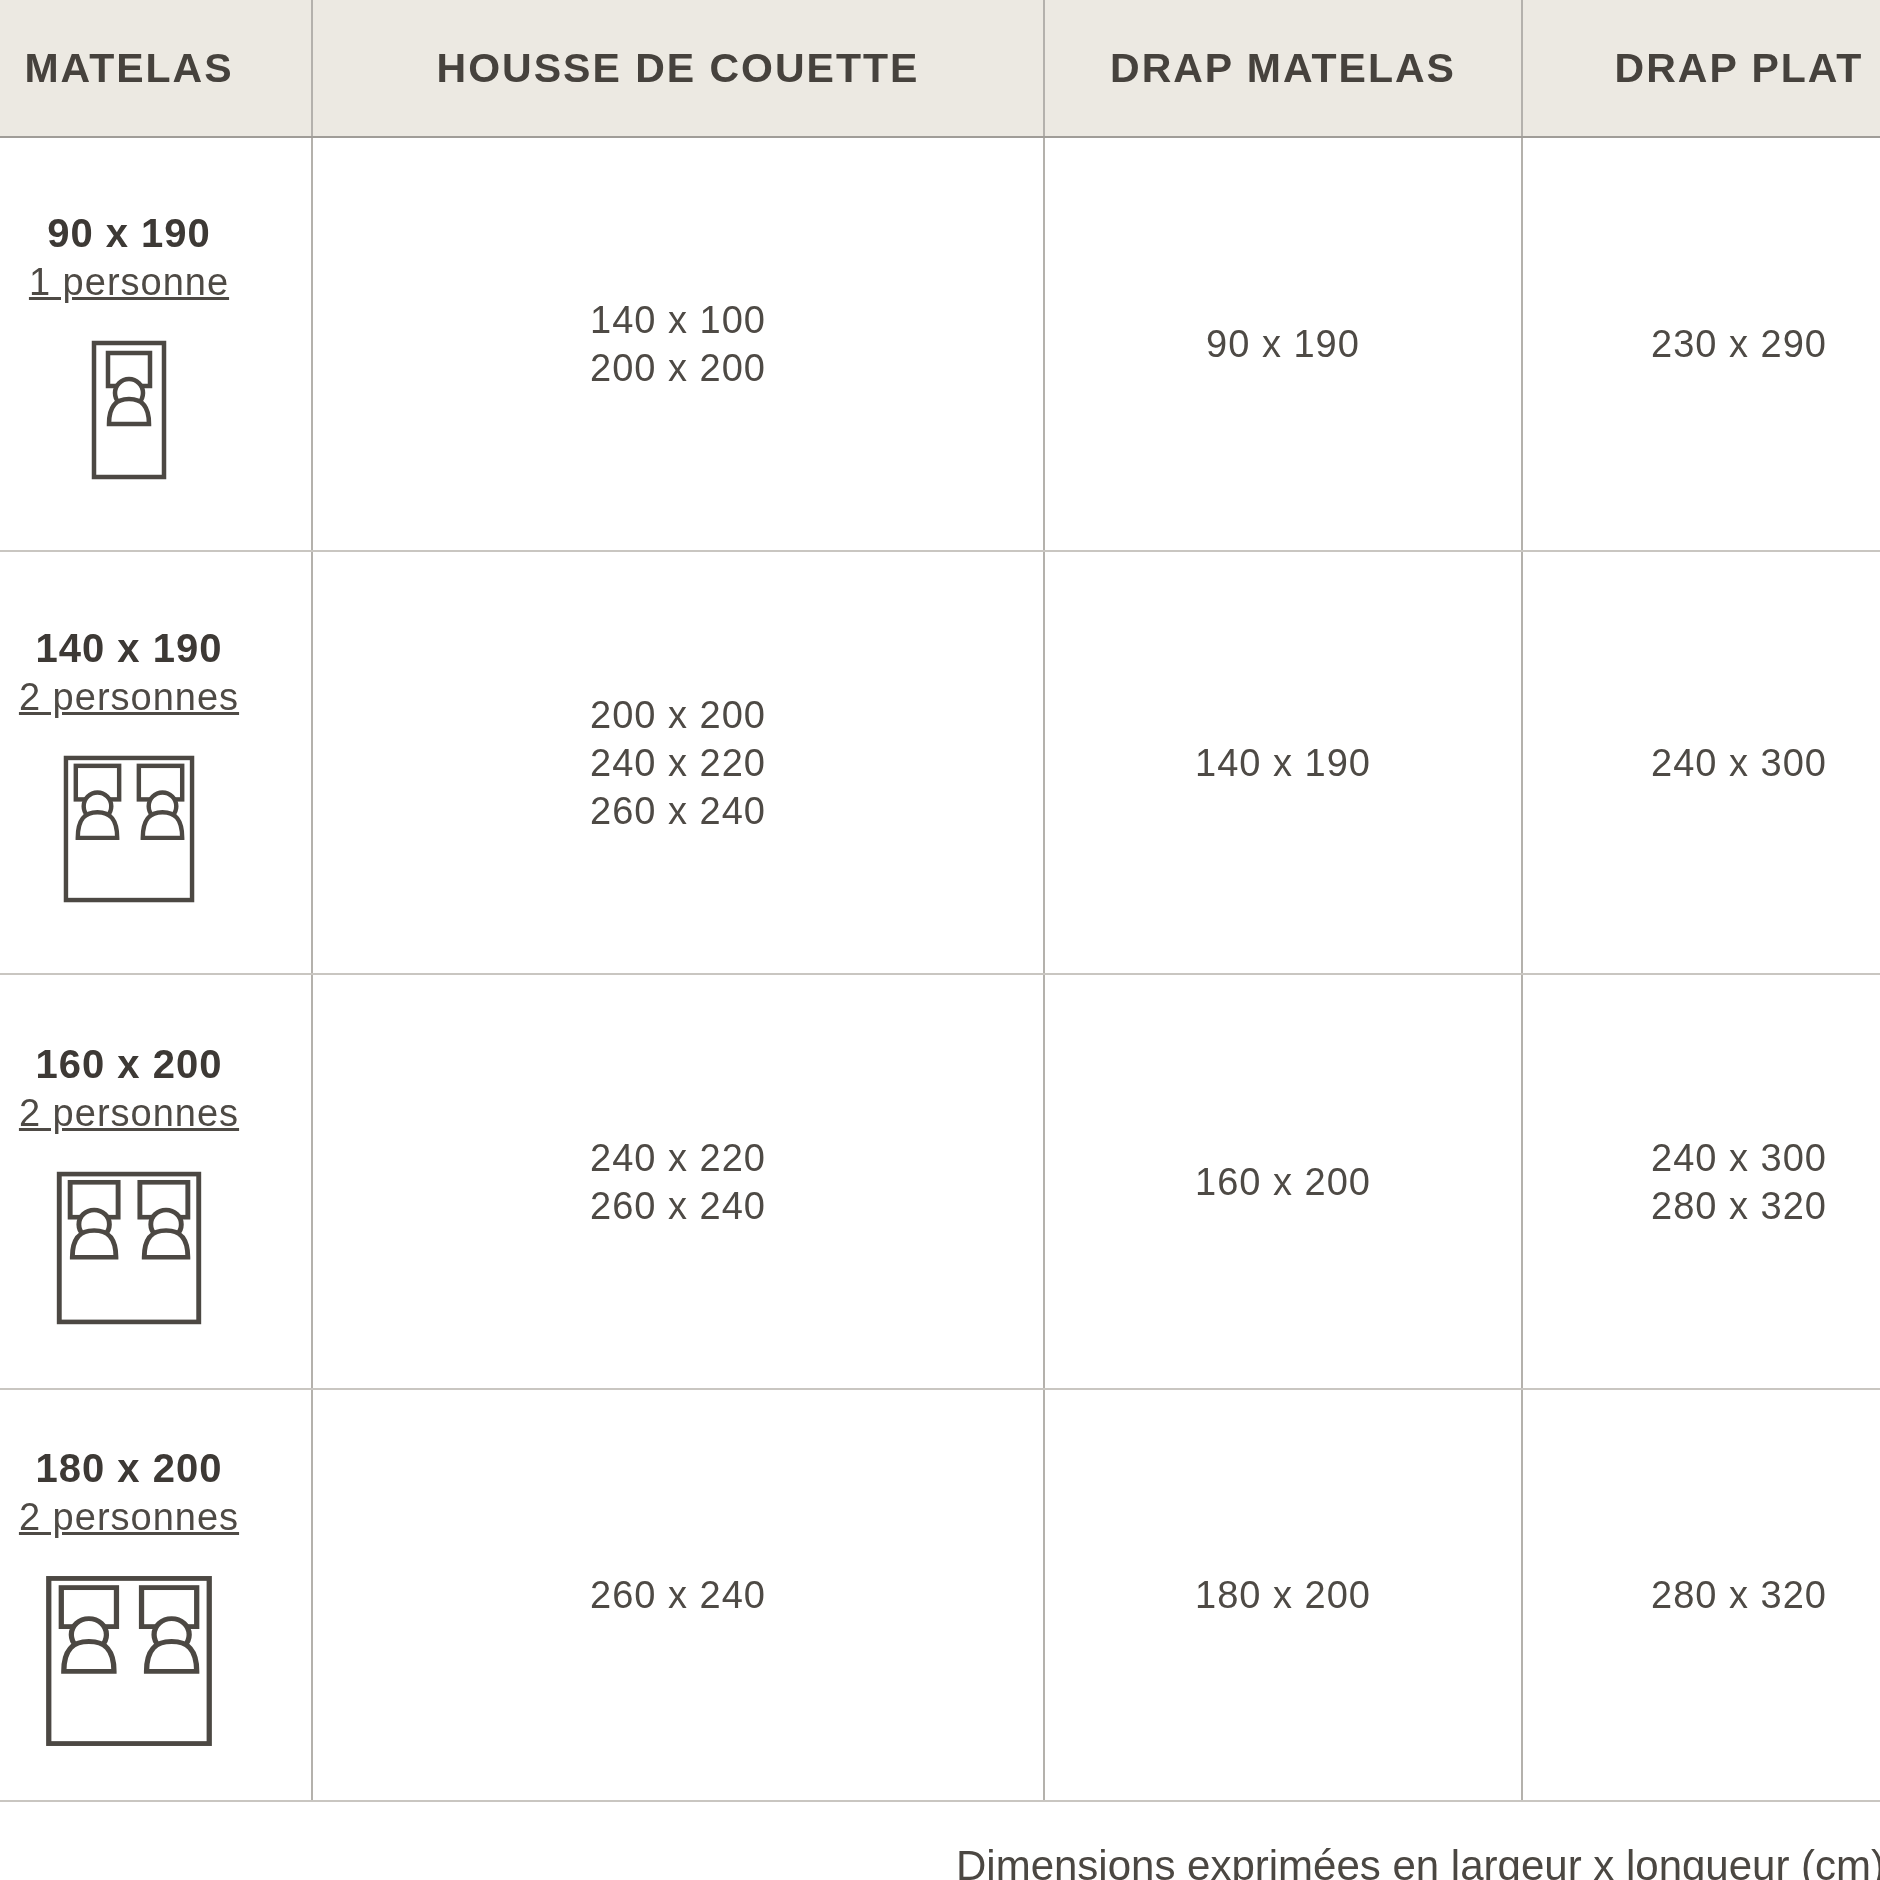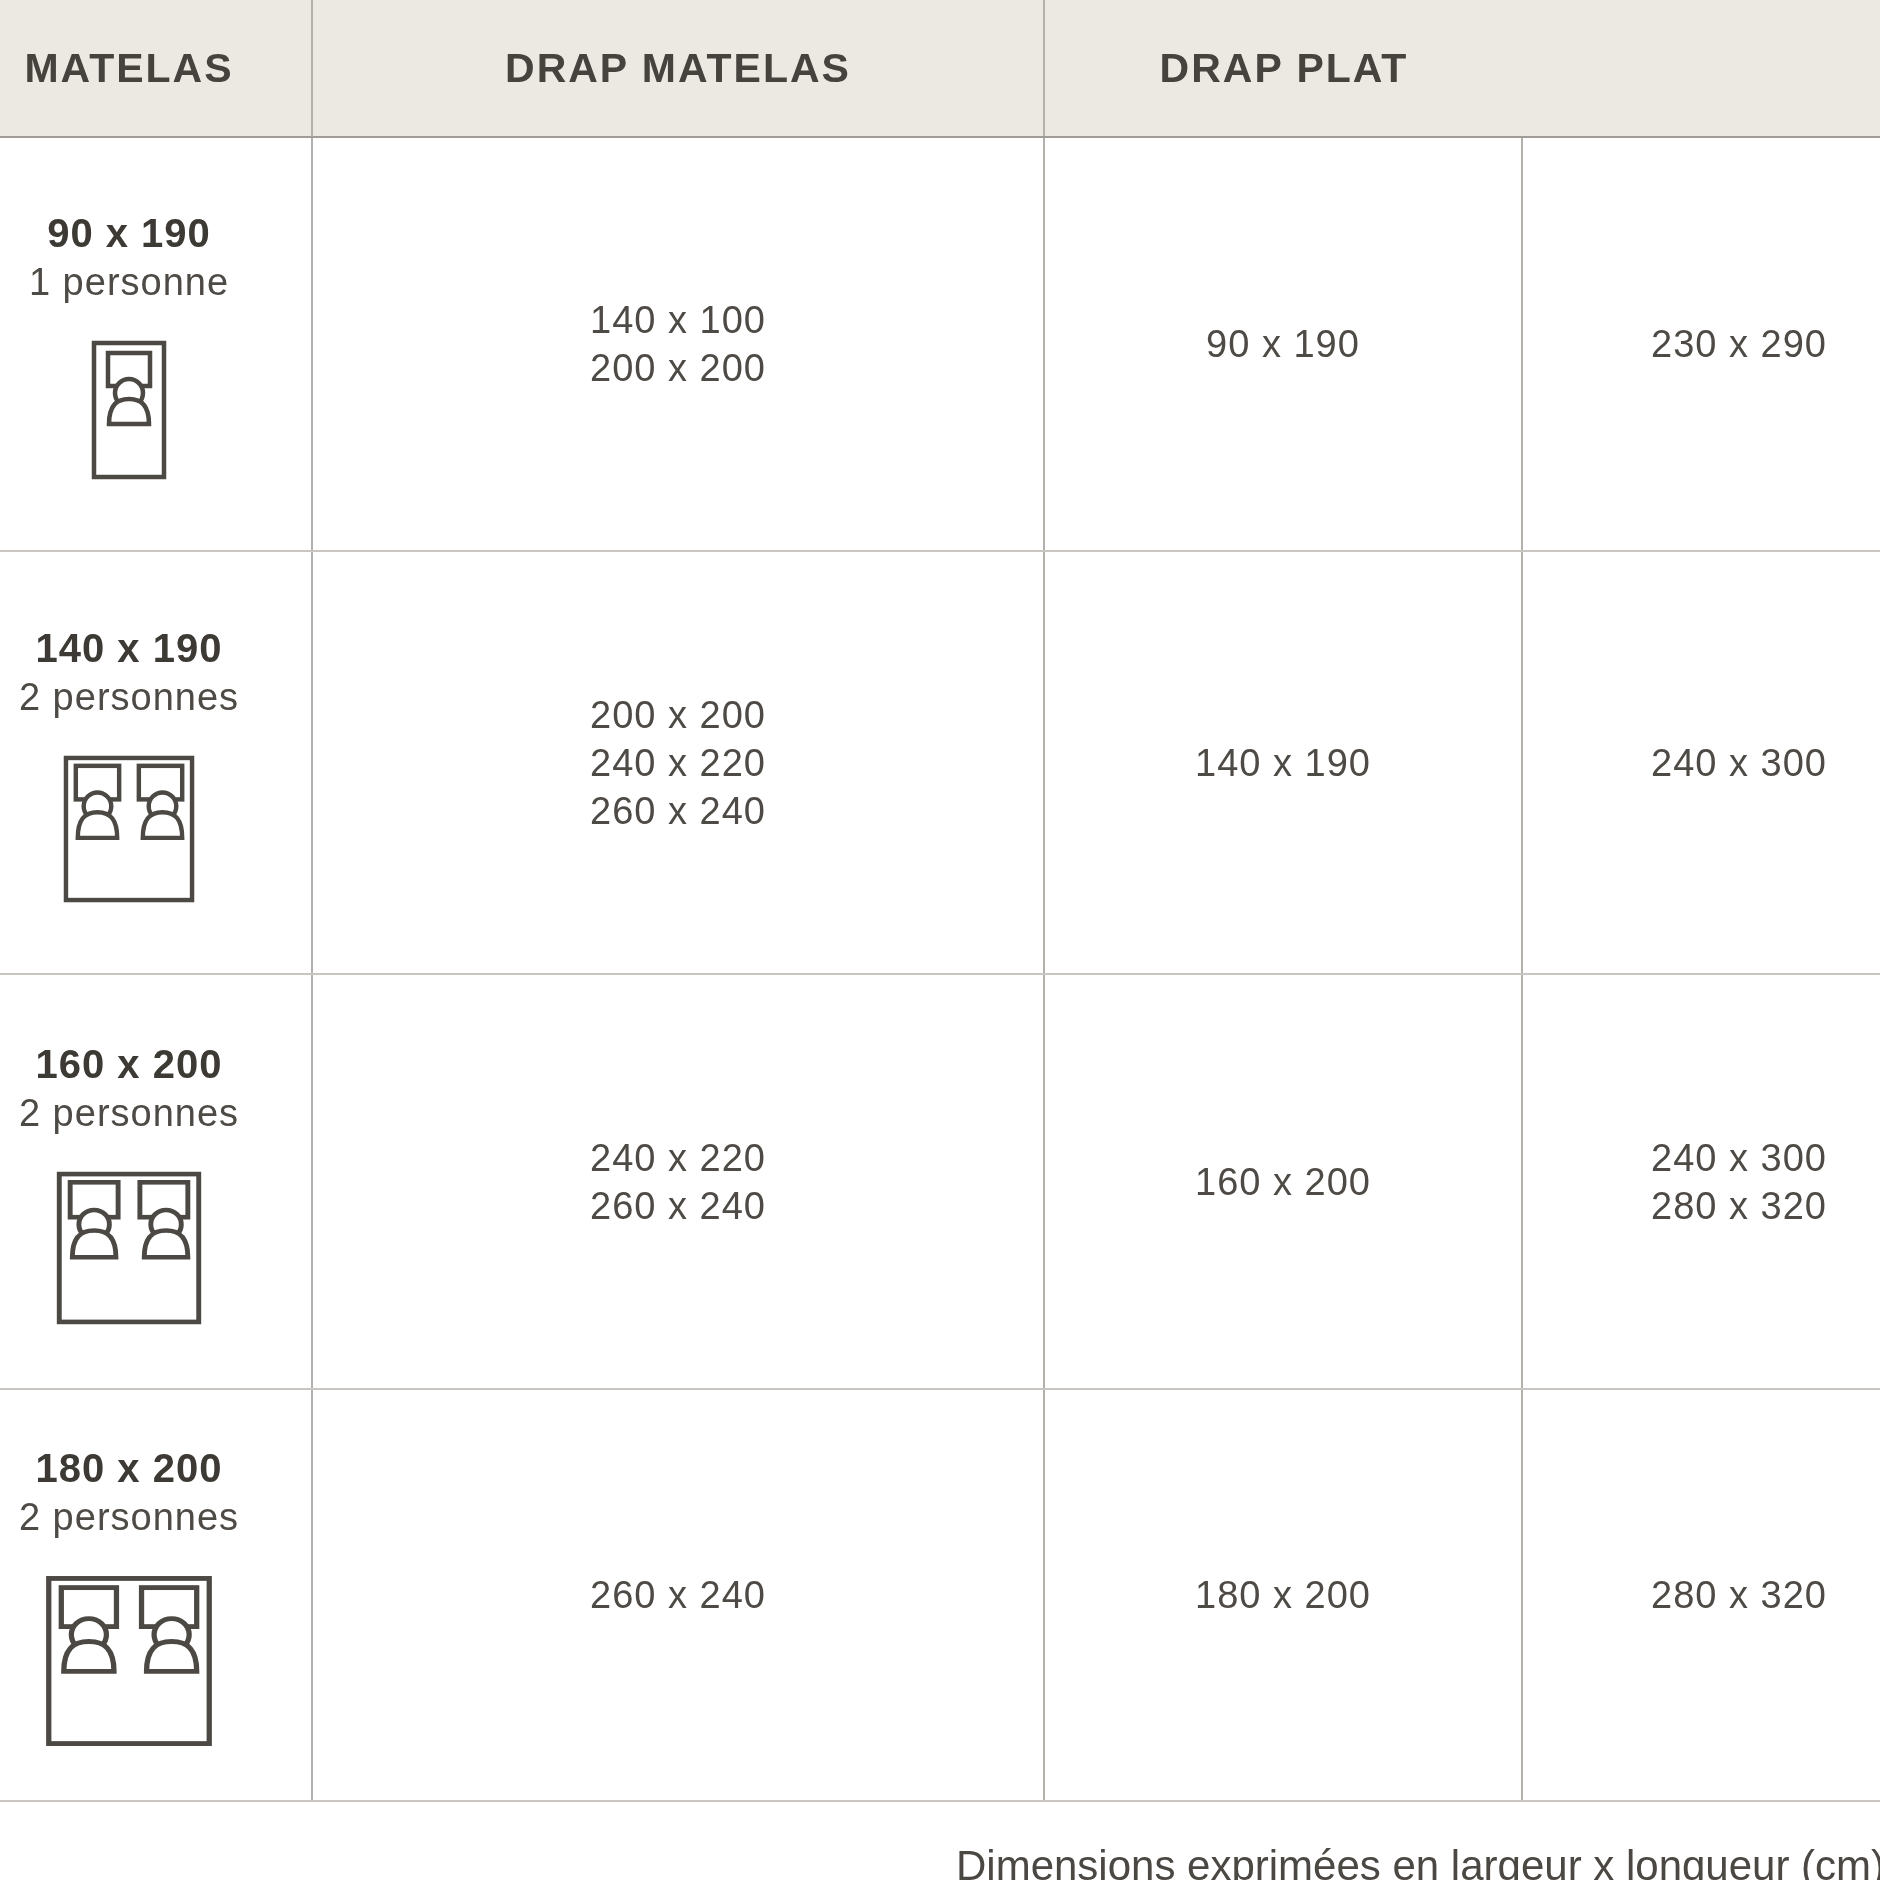--- a/index.html
+++ b/index.html
@@ -76,20 +76,21 @@
     color: #3d3935;
     letter-spacing: 1px;
     white-space: nowrap;
   }
   .matelas-persons {
     font-size: 38px;
     line-height: 48px;
     color: #4e4a45;
     letter-spacing: 1px;
     white-space: nowrap;
+    text-decoration: underline;
   }
   .bed-icon {
     margin-top: 34px;
     display: block;
   }
   .footer-note {
     position: absolute;
     left: 956px;
     top: 1842px;
     font-size: 42px;
@@ -98,20 +99,21 @@
   }
 </style>
 </head>
 <body>
 
 <div class="stage">
   <div class="size-table">
 
     <div class="t-row header-row">
       <div class="header-cell">MATELAS</div>
+      <div class="header-cell">HOUSSE DE COUETTE</div>
       <div class="header-cell">DRAP MATELAS</div>
       <div class="header-cell">DRAP PLAT</div>
     </div>
 
     <div class="t-row body-row row-1">
       <div>
         <span class="matelas-size">90 x 190</span>
         <span class="matelas-persons">1 personne</span>
         <svg class="bed-icon" width="76" height="140" viewBox="0 0 76 140">
           <rect x="3" y="3" width="70" height="134" fill="none" stroke="#4c4843" stroke-width="4.5"></rect>

